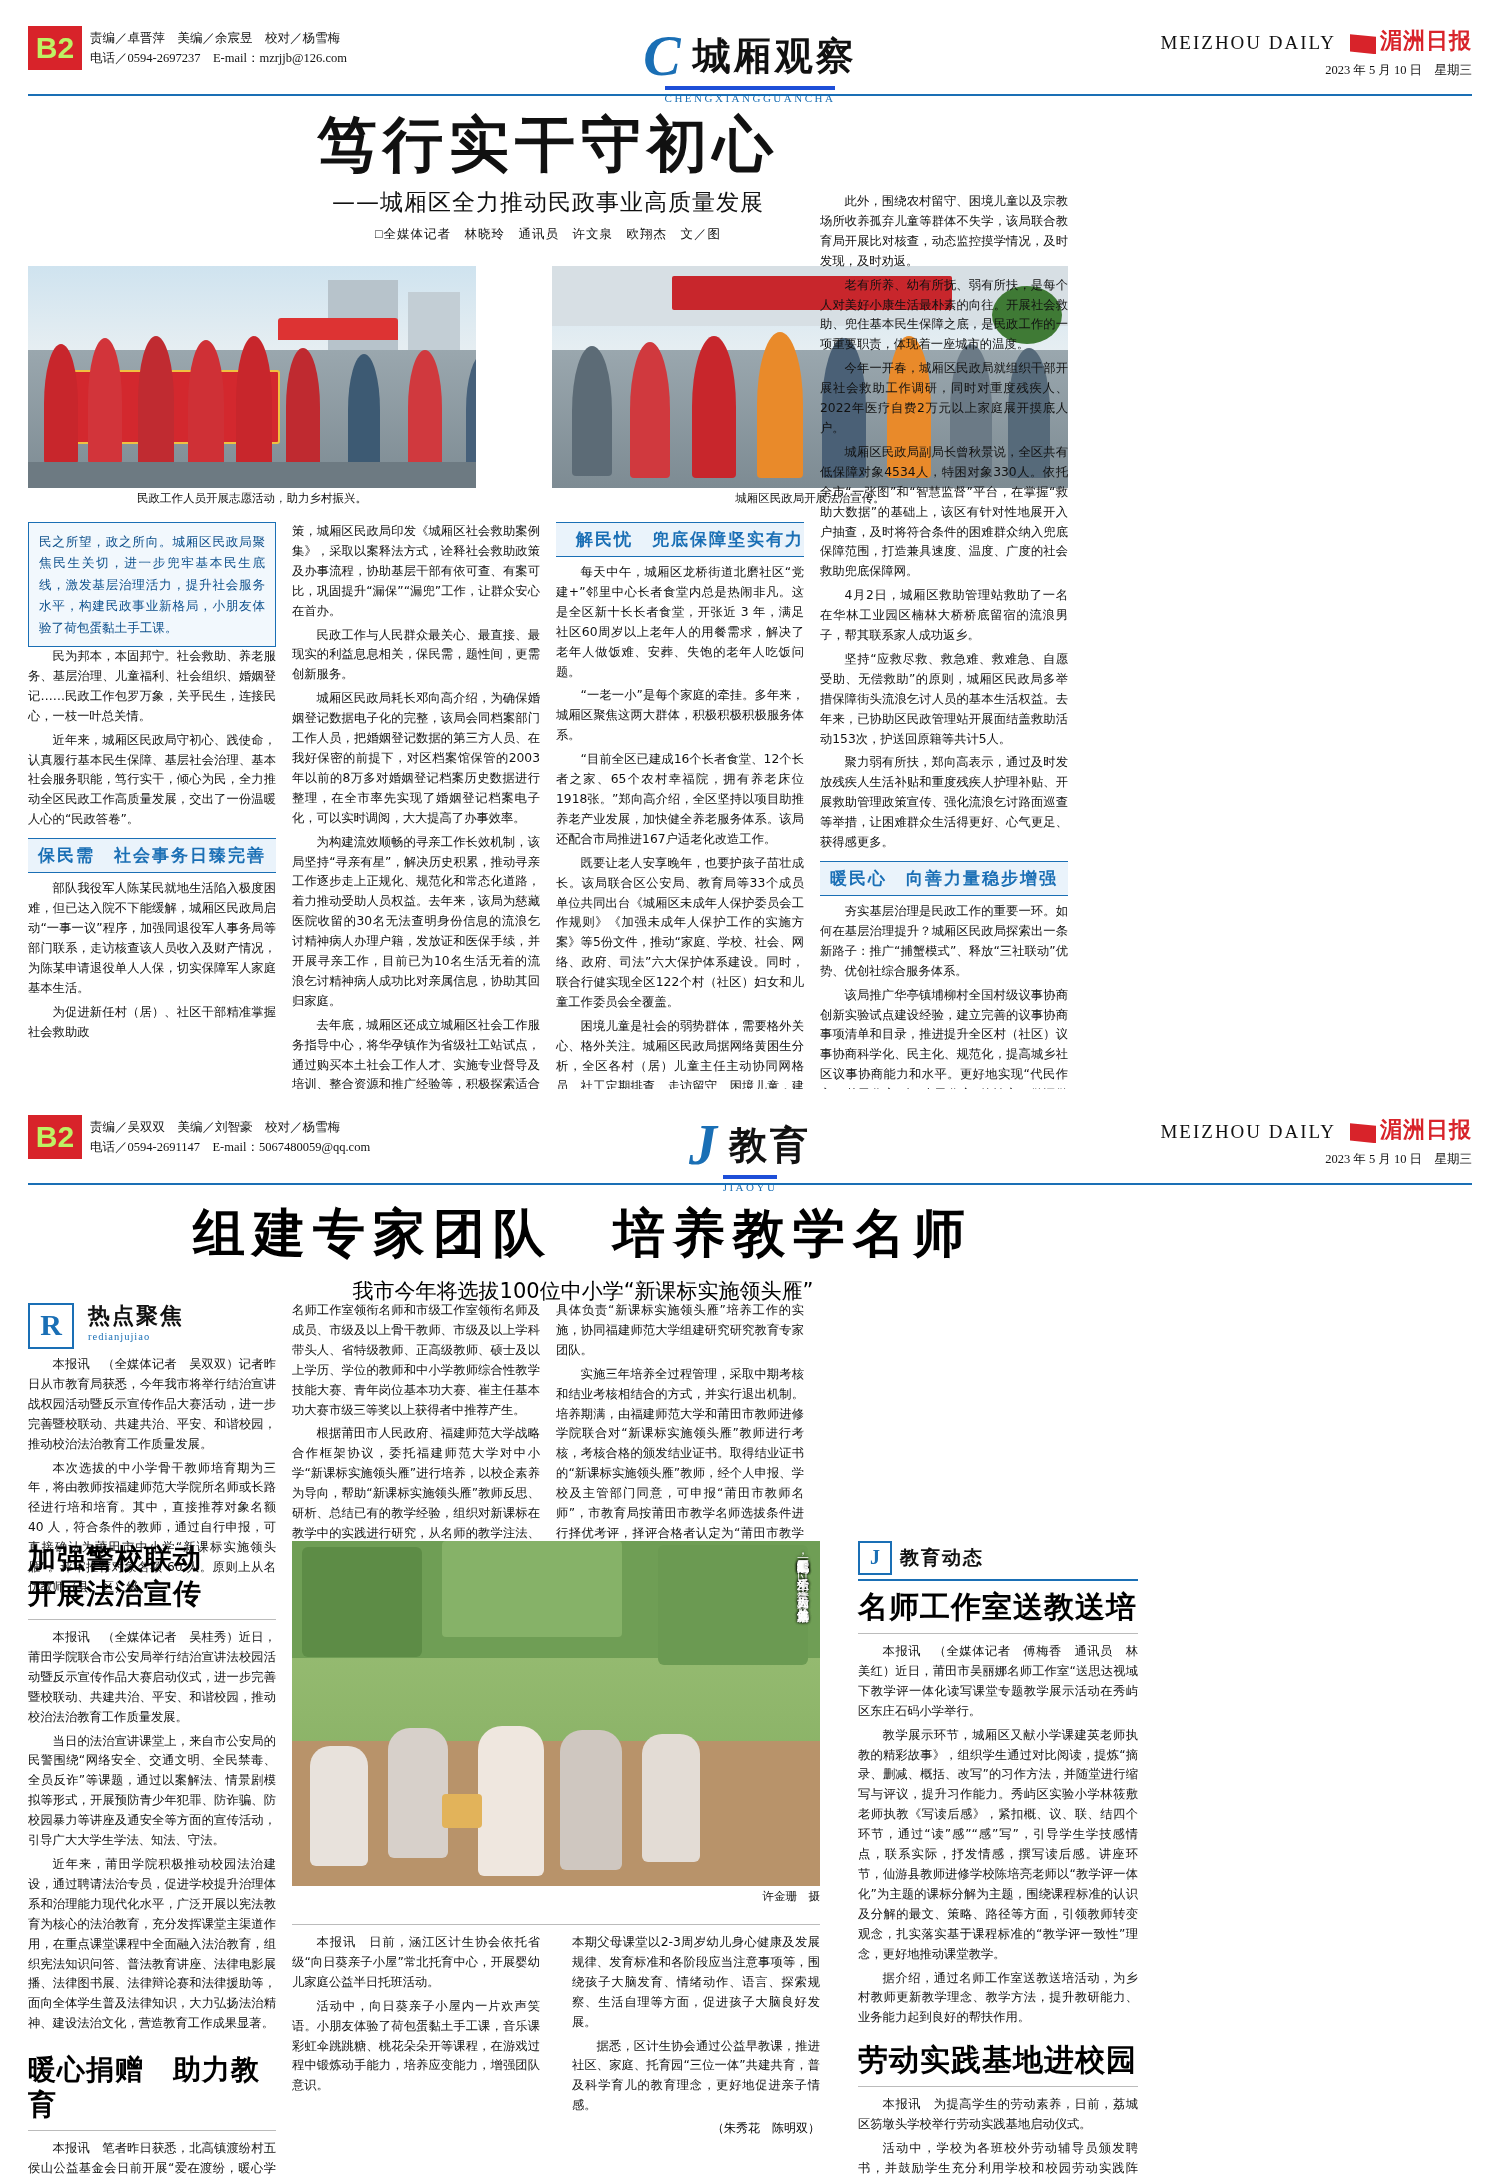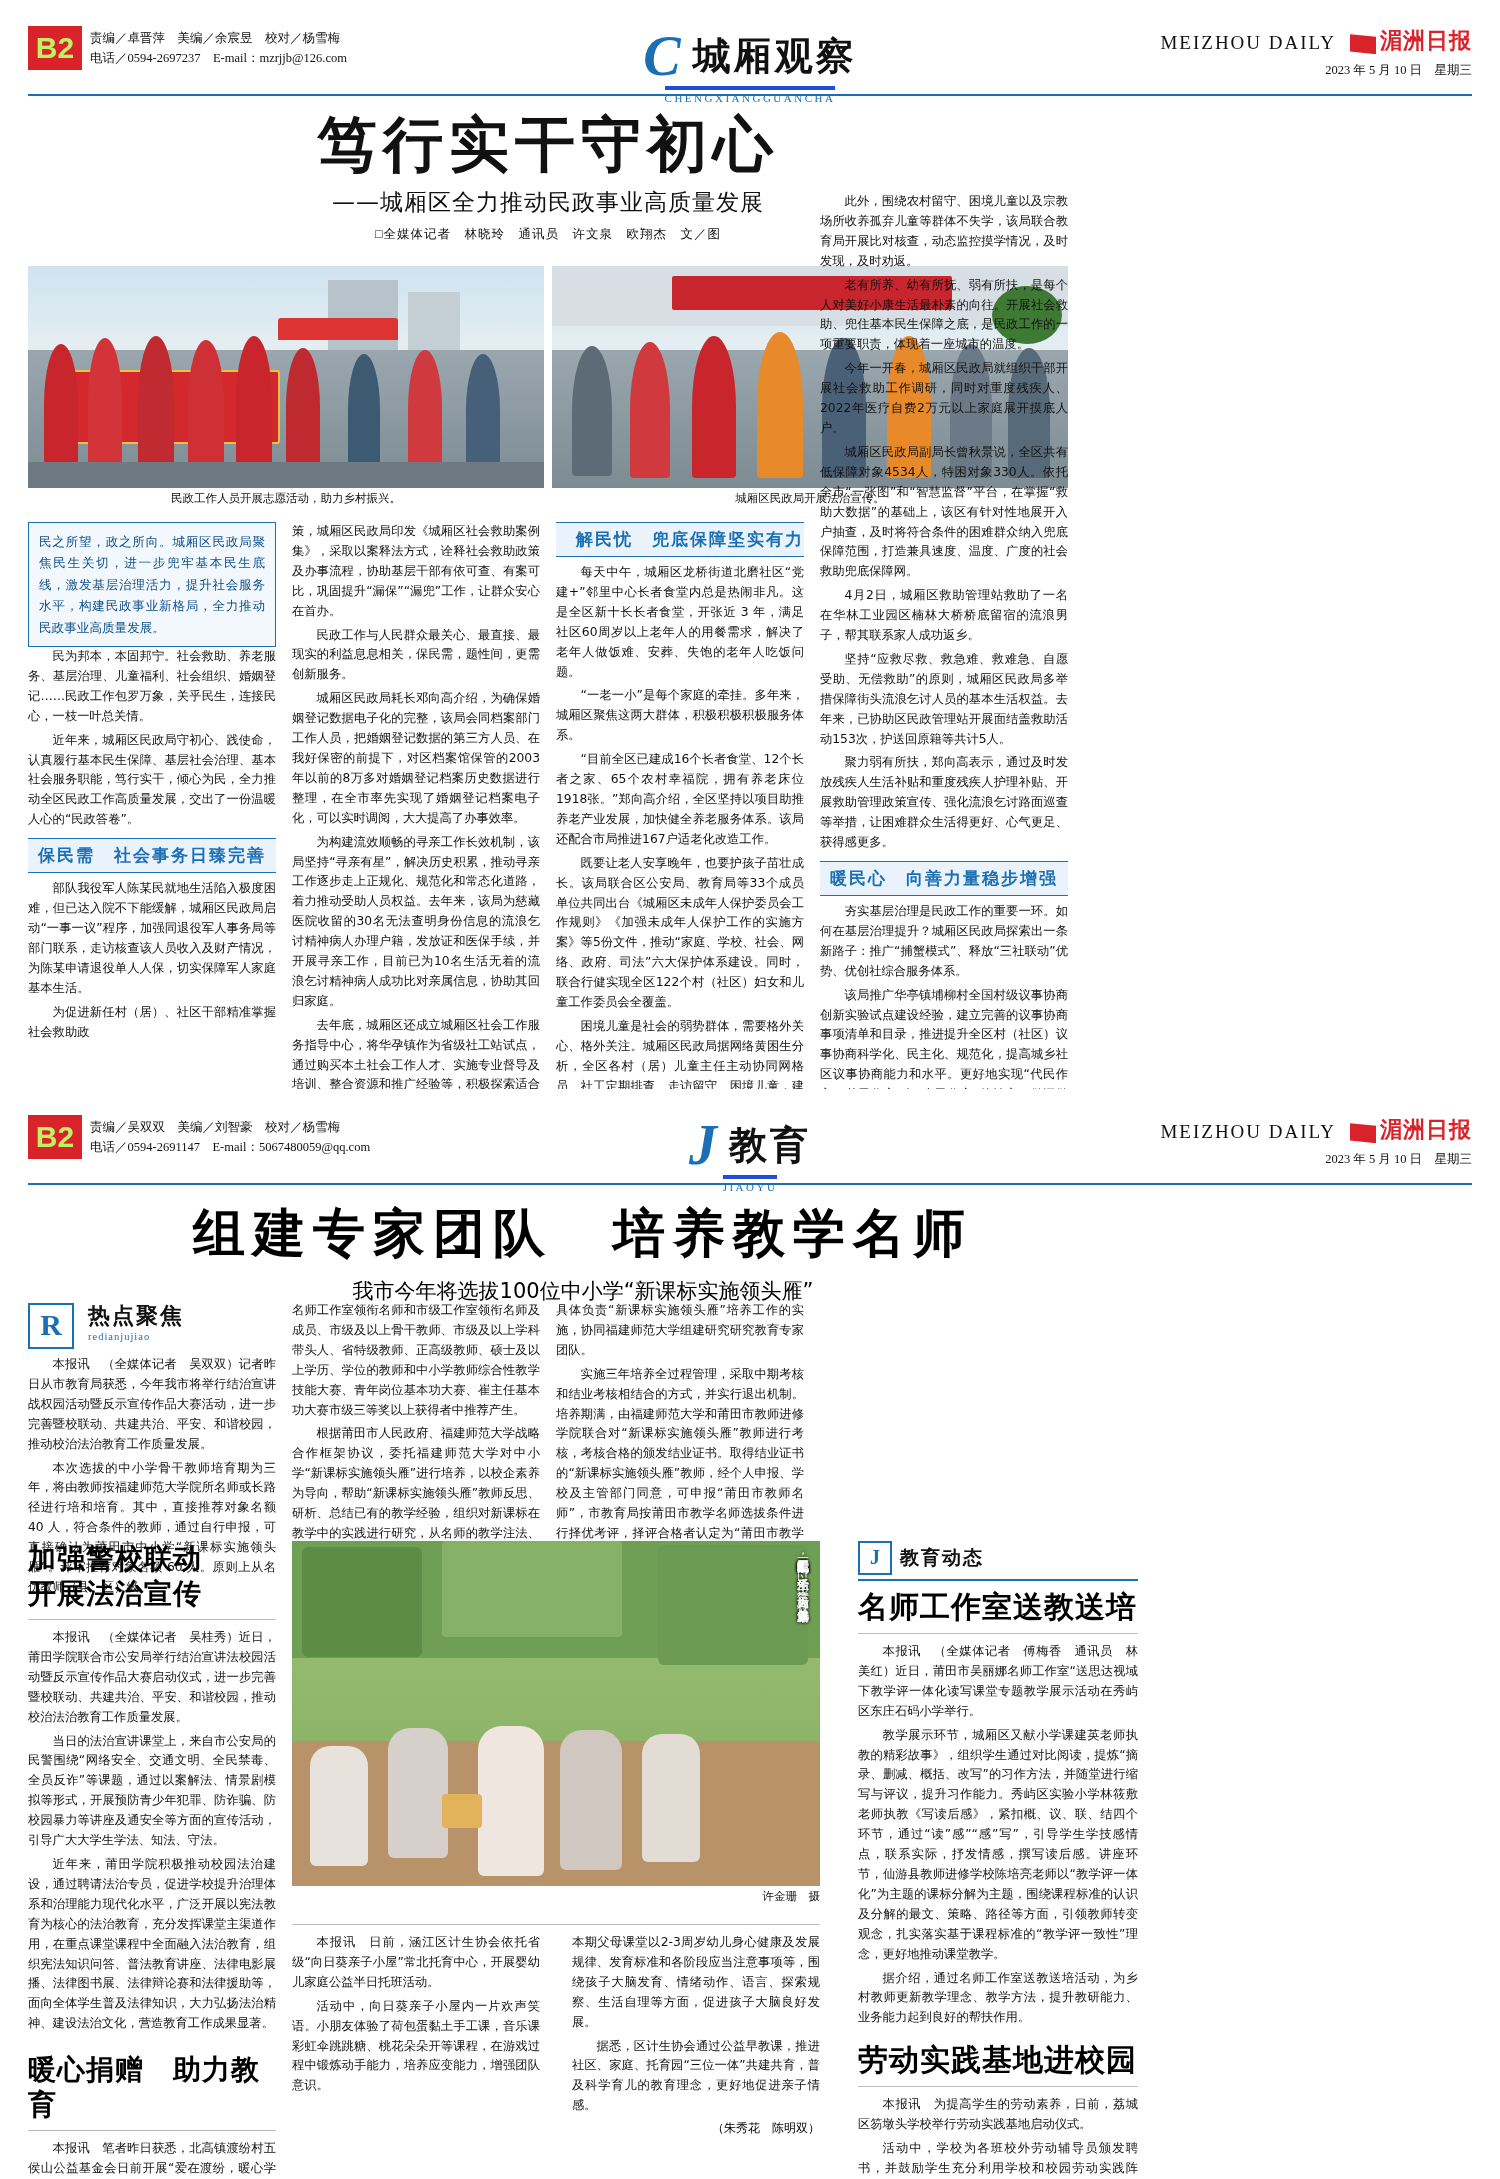--- a/index.html
+++ b/index.html
@@ -116,21 +116,21 @@
 
       <div class="headline-wrap" style="width:1040px;">
         <div class="headline">笃行实干守初心</div>
         <div class="subhead">——城厢区全力推动民政事业高质量发展</div>
         <div class="byline">□全媒体记者　林晓玲　通讯员　许文泉　欧翔杰　文／图</div>
       </div>
 
       <div class="cols" style="position:absolute;left:0;right:0;top:160px;bottom:0;">
 
         <div style="position:absolute;left:0;top:74px;width:1040px;">
-          <div style="float:left;width:516px;">
+          <div style="float:left;width:448px;">
             <div class="photo" style="height:222px;">
               <div class="ph-sky"></div>
               <div class="ph-ground"></div>
               <div class="ph-build" style="left:300px;top:14px;width:70px;height:70px;"></div>
               <div class="ph-build" style="left:380px;top:26px;width:52px;height:58px;background:#c3ced5;"></div>
               <div class="ph-tent" style="left:250px;top:52px;width:120px;height:22px;"></div>
               <div class="ph-banner" style="left:28px;top:104px;width:220px;height:70px;"></div>
               <div class="ph-person" style="left:16px;top:78px;width:34px;height:120px;background:#c8262c;"></div>
               <div class="ph-person" style="left:60px;top:72px;width:34px;height:126px;background:#d2343a;"></div>
               <div class="ph-person" style="left:110px;top:70px;width:36px;height:130px;background:#c02b31;"></div>
@@ -159,21 +159,21 @@
               <div class="ph-person" style="left:335px;top:70px;width:44px;height:142px;background:#e98a2a;"></div>
               <div class="ph-person" style="left:398px;top:78px;width:42px;height:134px;background:#6b7a86;"></div>
               <div class="ph-person" style="left:456px;top:82px;width:42px;height:130px;background:#566a7a;"></div>
             </div>
             <div class="cap">城厢区民政局开展法治宣传。</div>
           </div>
           <div class="clear"></div>
         </div>
 
         <div class="col" style="width:248px;position:absolute;left:0;top:330px;">
-          <div class="leadbox">民之所望，政之所向。城厢区民政局聚焦民生关切，进一步兜牢基本民生底线，激发基层治理活力，提升社会服务水平，构建民政事业新格局，全力推动民政事业高质量发展。</div>
+          <div class="leadbox">民之所望，政之所向。城厢区民政局聚焦民生关切，进一步兜牢基本民生底线，激发基层治理活力，提升社会服务水平，构建民政事业新格局，小朋友体验了荷包蛋黏土手工课。</div>
           <p class="body">民为邦本，本固邦宁。社会救助、养老服务、基层治理、儿童福利、社会组织、婚姻登记……民政工作包罗万象，关乎民生，连接民心，一枝一叶总关情。</p>
           <p class="body">近年来，城厢区民政局守初心、践使命，认真履行基本民生保障、基层社会治理、基本社会服务职能，笃行实干，倾心为民，全力推动全区民政工作高质量发展，交出了一份温暖人心的“民政答卷”。</p>
           <div class="boxtitle">保民需　社会事务日臻完善</div>
           <p class="body">部队我役军人陈某民就地生活陷入极度困难，但已达入院不下能缓解，城厢区民政局启动“一事一议”程序，加强同退役军人事务局等部门联系，走访核查该人员收入及财产情况，为陈某申请退役单人人保，切实保障军人家庭基本生活。</p>
           <p class="body">为促进新任村（居）、社区干部精准掌握社会救助政</p>
         </div>
 
         <div class="col" style="width:248px;position:absolute;left:264px;top:330px;">
           <p class="body noind">策，城厢区民政局印发《城厢区社会救助案例集》，采取以案释法方式，诠释社会救助政策及办事流程，协助基层干部有依可查、有案可比，巩固提升“漏保”“漏兜”工作，让群众安心在首办。</p>
           <p class="body">民政工作与人民群众最关心、最直接、最现实的利益息息相关，保民需，题性间，更需创新服务。</p>

